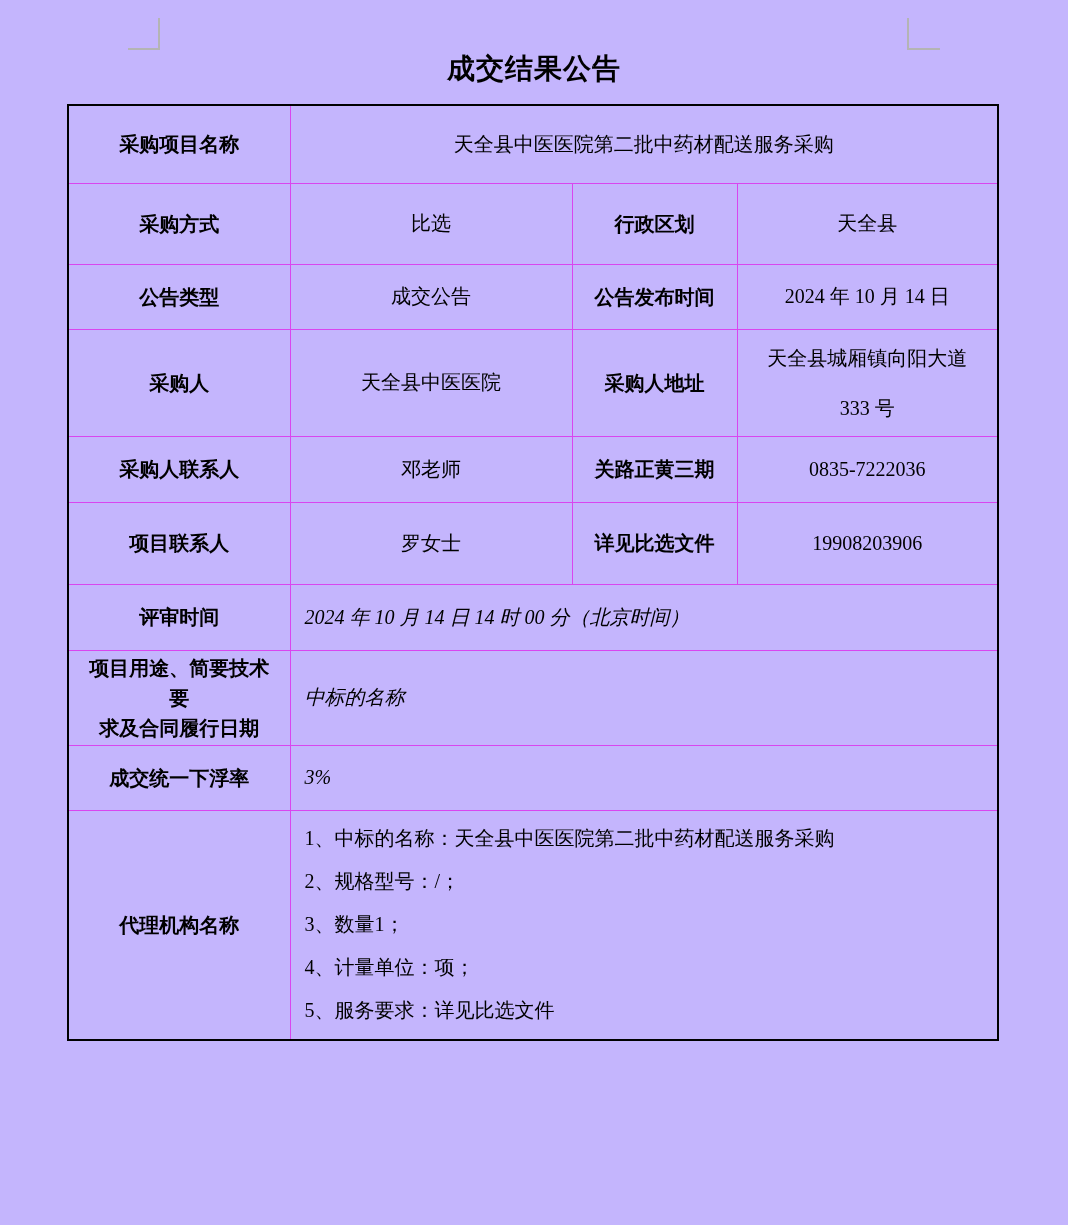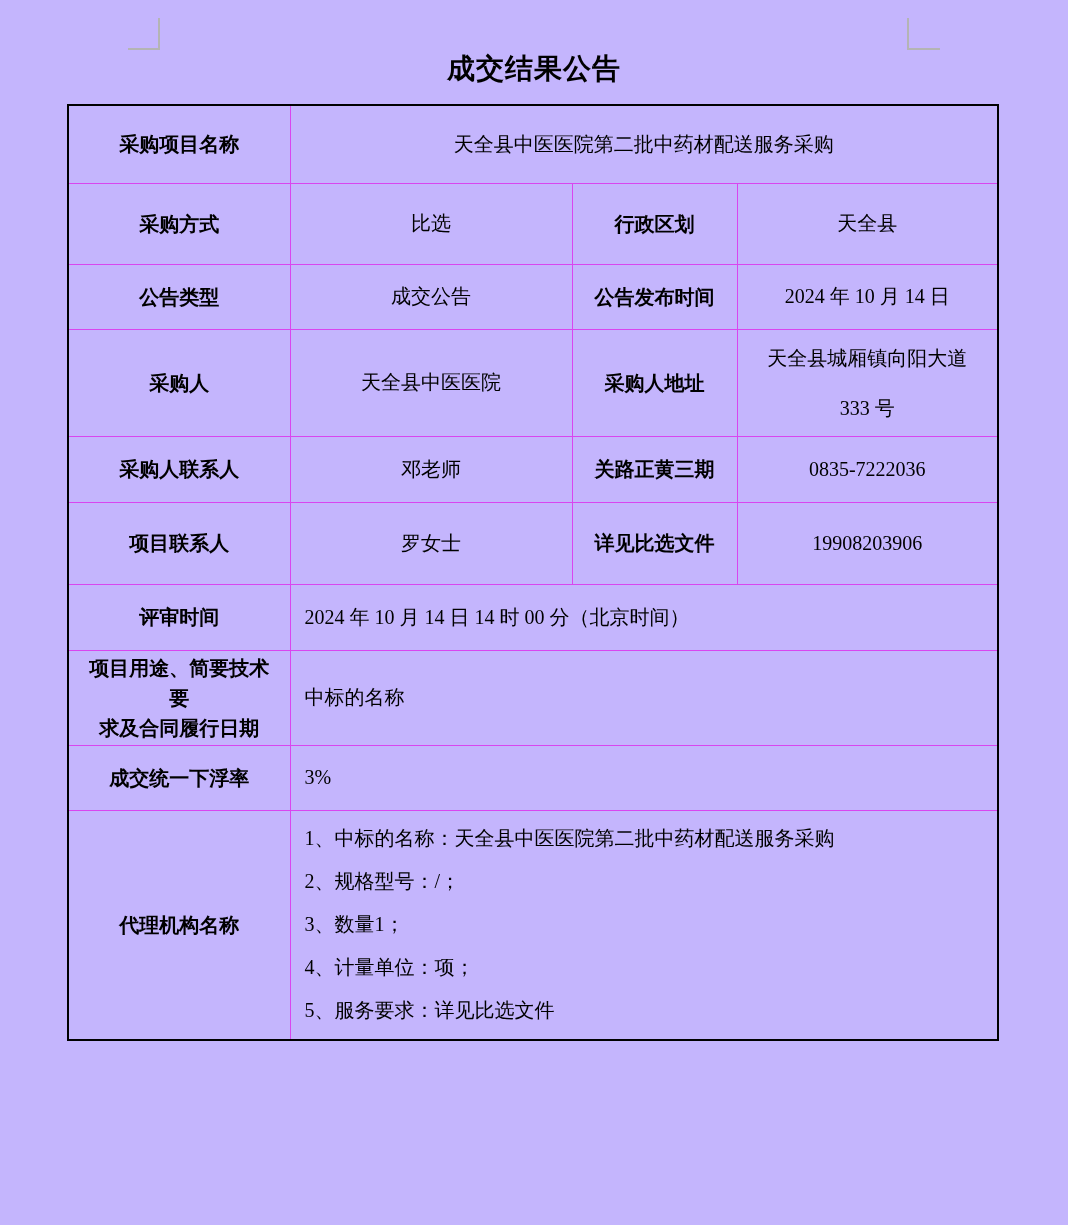--- a/index.html
+++ b/index.html
@@ -41,21 +41,21 @@
     padding: 2px 14px;
     overflow: hidden;
   }
   .label {
     font-weight: bold;
     text-align: center;
     font-family: "Liberation Sans", "DejaVu Sans", sans-serif;
     line-height: 1.5;
   }
   .value { text-align: center; line-height: 1.45; }
-  .value-left { text-align: left; padding-left: 12px; }
+  .value-left { text-align: left; padding-left: 12px; font-style: italic; }
   .pre { white-space: pre-line; }
   .addr-tall { line-height: 2.5; font-family: Liberation Serif, serif; }
   .addr-tight { line-height: 1.45; padding: 2px 5px; }
   .detail-cell { vertical-align: middle; padding: 6px 12px; }
   .detail-line { text-align: left; line-height: 2.15; }
   .u { text-underline-offset: 4px; }
 </style>
 </head>
 <body>
 

